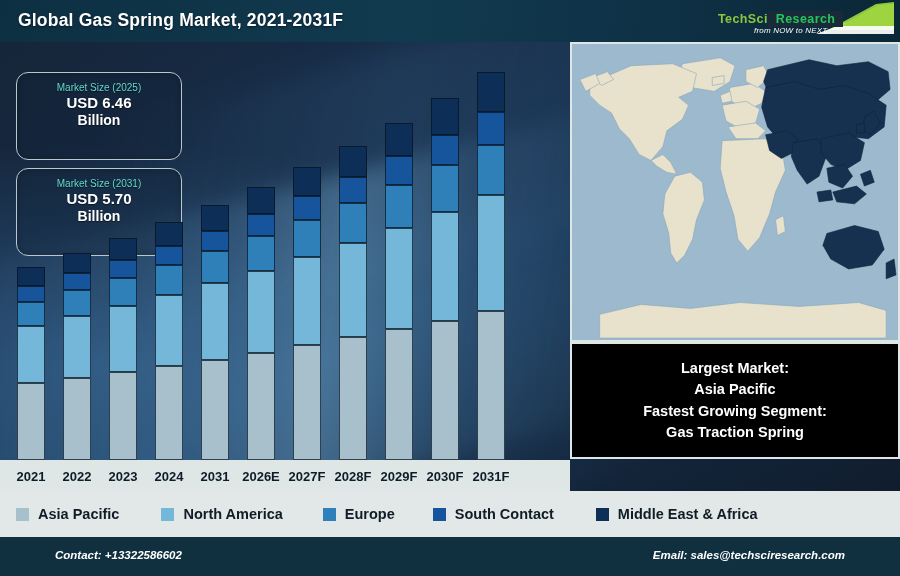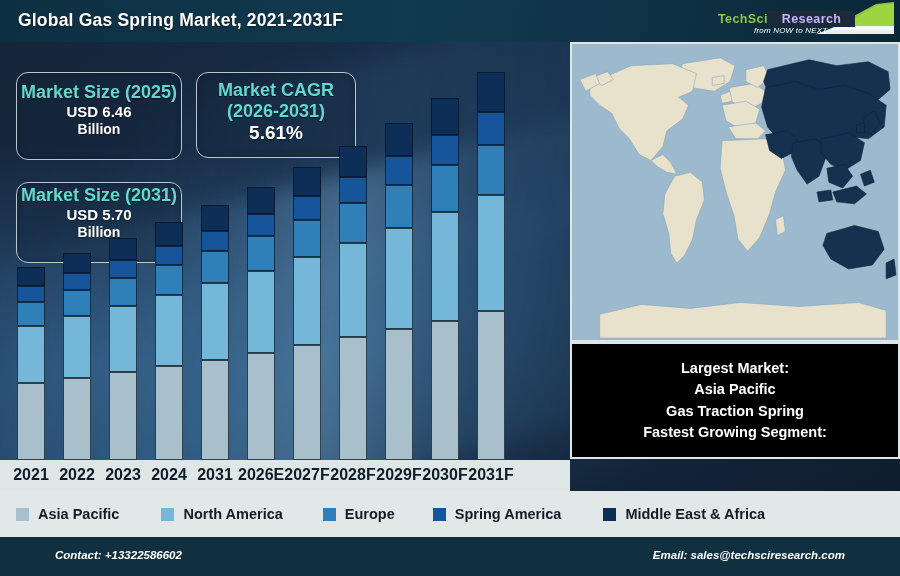--- a/index.html
+++ b/index.html
@@ -27,21 +27,21 @@
   .logo-wrap{
     position:absolute;right:6px;top:0px;width:186px;height:42px;
   }
   .logo-arrow{position:absolute;left:0;top:0;width:186px;height:42px;}
   .logo-text{
     position:absolute;left:10px;top:13px;width:150px;
     font-size:12.5px;font-weight:bold;letter-spacing:.4px;line-height:1;
     white-space:nowrap;
   }
   .logo-tech{color:#8cc63f;}
-  .logo-research{color:#c4b5fd;background:#1b2a38;padding:1px 14px;}
+  .logo-research{color:#22c55e;background:#1b2a38;padding:1px 8px;}
   .logo-tag{
     position:absolute;left:46px;top:26px;
     font-size:8px;font-style:italic;color:#ffffff;white-space:nowrap;
     letter-spacing:.2px;
   }
 
   
   .canvas{
     position:absolute;left:0;top:42px;width:900px;height:449px;
     background:
@@ -67,54 +67,54 @@
 
   
   .stat-box{
     position:absolute;
     border:1.6px solid #b9c7ce;border-radius:12px;
     background:rgba(16,34,54,.30);
     text-align:center;
     box-shadow:0 0 6px rgba(0,0,0,.25) inset;
   }
   .stat-head{
-    color:#62d9cc;font-size:18px;font-weight:bold;line-height:1.15;
+    color:#62d9cc;font-size:10px;font-weight:normal;line-height:1.15;
     text-shadow:0 1px 1px rgba(0,0,0,.55);
   }
   .stat-val{
     color:#ffffff;font-size:15px;font-weight:bold;line-height:1.25;
     text-shadow:0 1px 1px rgba(0,0,0,.55);
   }
   .stat-val.big{font-size:19px;}
   .stat-unit{
     color:#ffffff;font-size:14px;font-weight:bold;line-height:1.25;
     text-shadow:0 1px 1px rgba(0,0,0,.55);
   }
   #box-size-2025{left:16px;top:30px;width:164px;height:77px;padding-top:9px;}
   #box-cagr{left:196px;top:30px;width:158px;height:77px;padding-top:7px;}
-  #box-size-2031{left:16px;top:140px;width:164px;height:77px;padding-top:2px;}
+  #box-size-2031{left:16px;top:126px;width:164px;height:77px;padding-top:9px;}
 
   
   .chart{
     position:absolute;left:0;top:0;width:570px;height:449px;
   }
   .bar{
     position:absolute;bottom:31px;width:28px;
     display:flex;flex-direction:column;justify-content:flex-end;
   }
   .seg{width:100%;box-sizing:border-box;border:1px solid rgba(8,20,34,.75);}
 
   
   .xaxis{
     position:absolute;left:0;bottom:0;width:570px;height:31px;
     background:#dfe6e6;
   }
   .xtick{
     position:absolute;bottom:7px;width:46px;text-align:center;
-    font-size:16px;font-weight:bold;color:#0d1c28;
+    font-size:13px;font-weight:bold;color:#0d1c28;
   }
 
   
   .map-panel{
     position:absolute;left:570px;top:0px;width:330px;height:300px;
     background:#9cb9cd;border:2px solid #dfe6e6;box-sizing:border-box;
   }
   .map-svg{display:block;width:100%;height:100%;}
 
   
@@ -177,25 +177,20 @@
   <div class="canvas">
     <div class="swoosh"></div>
     <div class="swoosh2"></div>
 
     <div class="stat-box" id="box-size-2025">
       <div class="stat-head">Market Size (2025)</div>
       <div class="stat-val">USD 6.46</div>
       <div class="stat-unit">Billion</div>
     </div>
 
-    <div class="stat-box" id="box-cagr">
-      <div class="stat-head">Market CAGR</div>
-      <div class="stat-head">(2026-2031)</div>
-      <div class="stat-val big">5.61%</div>
-    </div>
 
     <div class="stat-box" id="box-size-2031">
       <div class="stat-head">Market Size (2031)</div>
       <div class="stat-val">USD 5.70</div>
       <div class="stat-unit">Billion</div>
     </div>
 
     <div class="chart" id="bar-chart">
         <div class="bar" style="left: 17px; height: 193.134px;">
           <div class="seg" style="background: rgb(12, 46, 87); height: 19.0536px;"></div>
@@ -350,41 +345,41 @@
           <path d="M258,192 L286,184 L310,190 L316,208 L304,224 L280,228 L262,218 L254,204 Z"></path>
 
           <path d="M318,222 L326,218 L328,234 L318,238 Z"></path>
         </g>
       </svg>
     </div>
 
     <div class="info-box">
       <div class="info-line">Largest Market:</div>
       <div class="info-line">Asia Pacific</div>
+      <div class="info-line">Fastest Growing Segment:</div>
       <div class="info-line">Gas Traction Spring</div>
-      <div class="info-line">Fastest Growing Segment:</div>
     </div>
   </div>
 
   <div class="legend" id="legend">
       <div class="legend-item" style="margin-left: 0px;">
         <span class="legend-sw" style="background: rgb(167, 192, 204);"></span>
         <span class="legend-label">Asia Pacific</span>
       </div>
       <div class="legend-item" style="margin-left: 42px;">
         <span class="legend-sw" style="background: rgb(116, 183, 216);"></span>
         <span class="legend-label">North America</span>
       </div>
       <div class="legend-item" style="margin-left: 40px;">
         <span class="legend-sw" style="background: rgb(47, 127, 184);"></span>
         <span class="legend-label">Europe</span>
       </div>
       <div class="legend-item" style="margin-left: 38px;">
         <span class="legend-sw" style="background: rgb(22, 85, 156);"></span>
-        <span class="legend-label">Spring America</span>
+        <span class="legend-label">South Contact</span>
       </div>
       <div class="legend-item" style="margin-left: 42px;">
         <span class="legend-sw" style="background: rgb(12, 46, 87);"></span>
         <span class="legend-label">Middle East &amp; Africa</span>
       </div>
     </div>
 
   <div class="footer">
     <div class="footer-text" id="footer-contact">Contact: +13322586602</div>
     <div class="footer-text" id="footer-email">Email: sales@techsciresearch.com</div>

